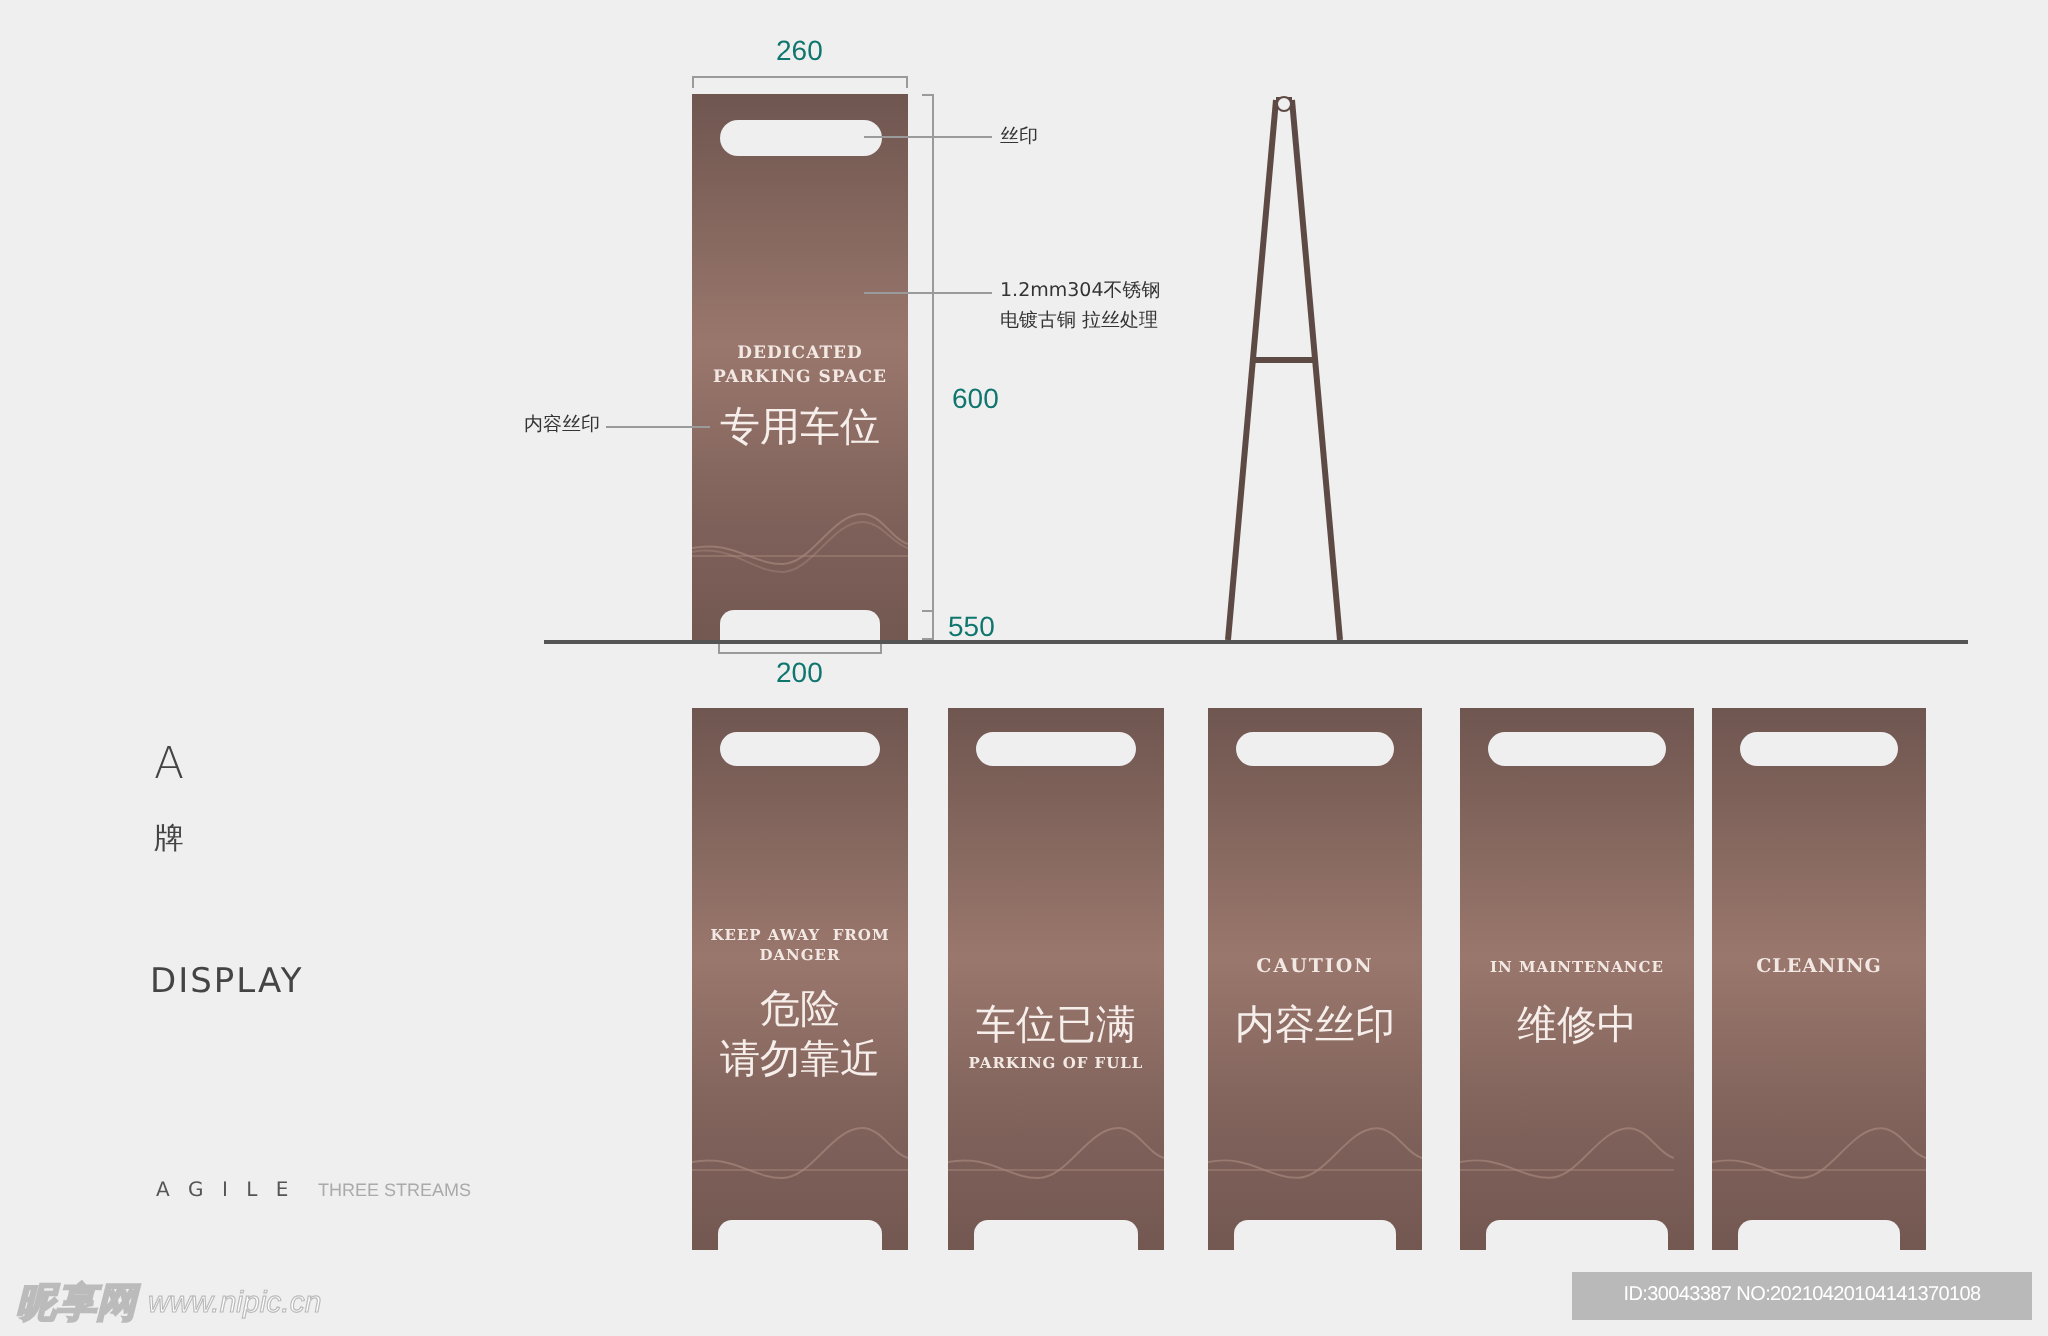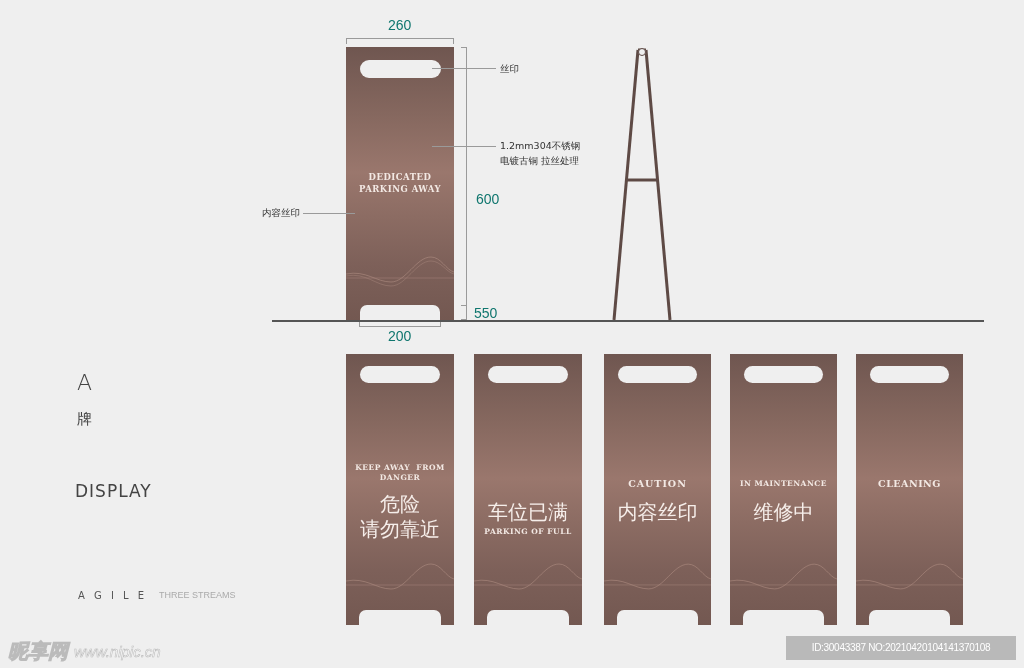--- a/index.html
+++ b/index.html
@@ -56,21 +56,22 @@
   <div class="line" style="left:466px;top:47px;width:1px;height:272px;"></div>
   <div class="line" style="left:461px;top:47px;width:6px;height:1px;"></div>
   <div class="line" style="left:461px;top:305px;width:6px;height:1px;"></div>
   <div class="line" style="left:461px;top:319px;width:6px;height:1px;"></div>
   <div class="abs dim-text" style="left:476px;top:191px;">600</div>
   <div class="abs dim-text" style="left:474px;top:305px;">550</div>
 
   <div class="sign" style="left:346px;top:47px;width:108px;height:273px;">
     <div class="slot-top" style="left:14px;right:13px;top:13px;height:18px;"></div>
     <div class="en" style="top:124px;">DEDICATED</div>
-    <div class="en" style="top:136px;">PARKING AWAY</div>
+    <div class="en" style="top:136px;">PARKING SPACE</div>
+    <div class="cn" style="top:153px;">专用车位</div>
     <svg class="wave" style="top:205px;" width="108" height="40" viewBox="0 0 108 40">
       <path d="M0 22 C20 18 30 30 45 30 C60 30 70 5 85 5 C95 5 100 18 108 20" stroke="#b8958a" stroke-opacity="0.5" fill="none" stroke-width="1"></path>
       <path d="M0 24 C20 20 30 34 45 34 C60 34 70 9 85 9 C95 9 100 20 108 22" stroke="#b8958a" stroke-opacity="0.35" fill="none" stroke-width="1"></path>
       <line x1="0" y1="26" x2="108" y2="26" stroke="#a8867c" stroke-opacity="0.5" stroke-width="1"></line>
     </svg>
     <div class="slot-bottom" style="left:14px;right:14px;"></div>
   </div>
 
   <div class="line" style="left:359px;top:326px;width:82px;height:1px;"></div>
   <div class="line" style="left:359px;top:321px;width:1px;height:6px;"></div>
@@ -124,21 +125,21 @@
   <div class="slot-top" style="left:14px;right:14px;top:12px;height:17px;"></div>
   <div class="en" style="top:124px;font-size:9.5px;letter-spacing:1px;">CAUTION</div>
   <div class="cn" style="top:145px;">内容丝印</div>
   <svg class="wave" style="top:205px;" width="107" height="40" viewBox="0 0 108 40">
     <path d="M0 22 C20 18 30 30 45 30 C60 30 70 5 85 5 C95 5 100 18 108 20" stroke="#b8958a" stroke-opacity="0.5" fill="none"></path>
     <line x1="0" y1="26" x2="108" y2="26" stroke="#a8867c" stroke-opacity="0.5"></line>
   </svg>
   <div class="slot-bottom"></div>
 </div>
 
-<div class="sign" style="left:730px;top:354px;width:107px;height:271px;">
+<div class="sign" style="left:730px;top:354px;width:117px;height:271px;">
   <div class="slot-top" style="left:14px;right:14px;top:12px;height:17px;"></div>
   <div class="en" style="top:124px;font-size:7.5px;">IN MAINTENANCE</div>
   <div class="cn" style="top:145px;">维修中</div>
   <svg class="wave" style="top:205px;" width="107" height="40" viewBox="0 0 108 40">
     <path d="M0 22 C20 18 30 30 45 30 C60 30 70 5 85 5 C95 5 100 18 108 20" stroke="#b8958a" stroke-opacity="0.5" fill="none"></path>
     <line x1="0" y1="26" x2="108" y2="26" stroke="#a8867c" stroke-opacity="0.5"></line>
   </svg>
   <div class="slot-bottom"></div>
 </div>
 

